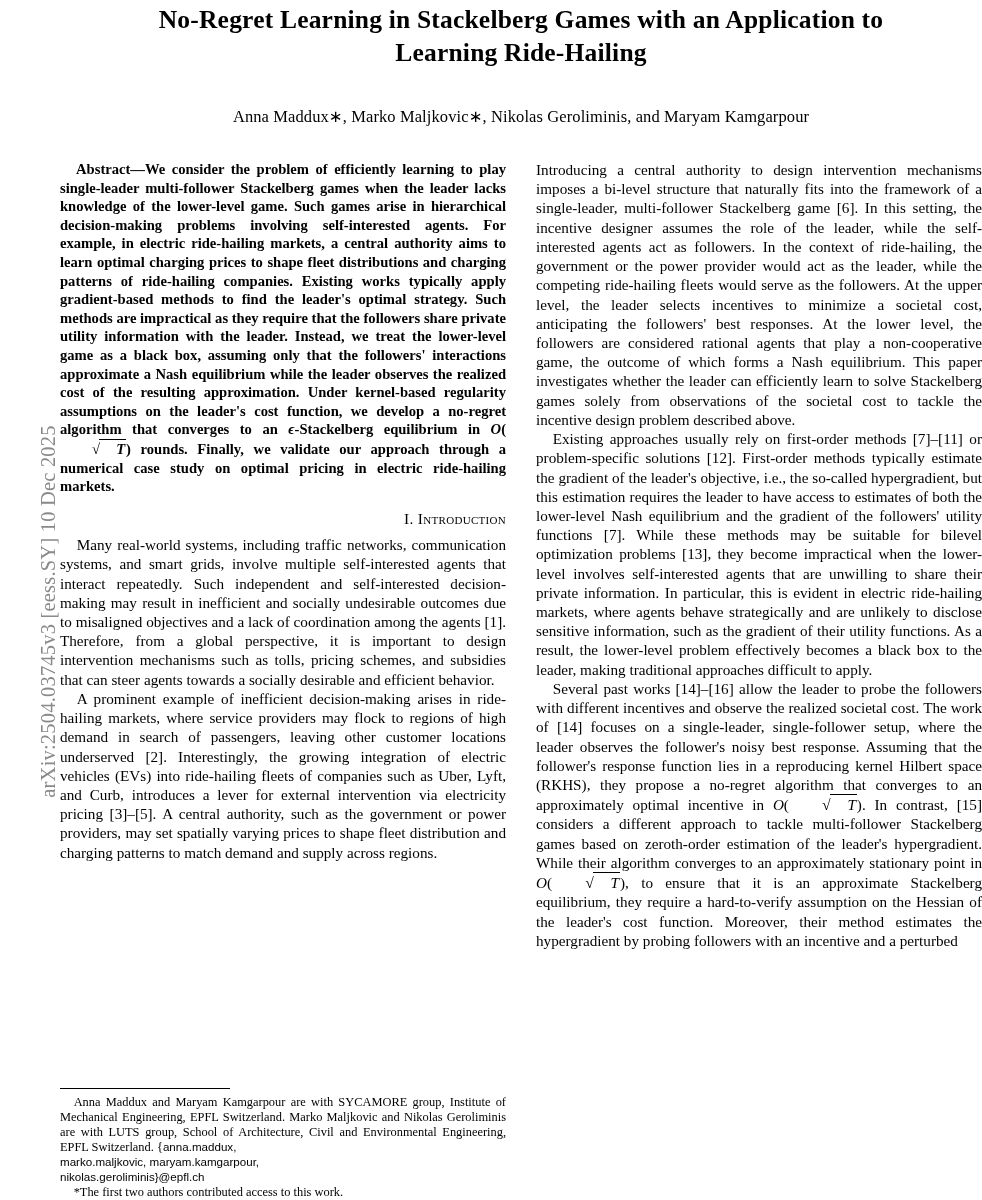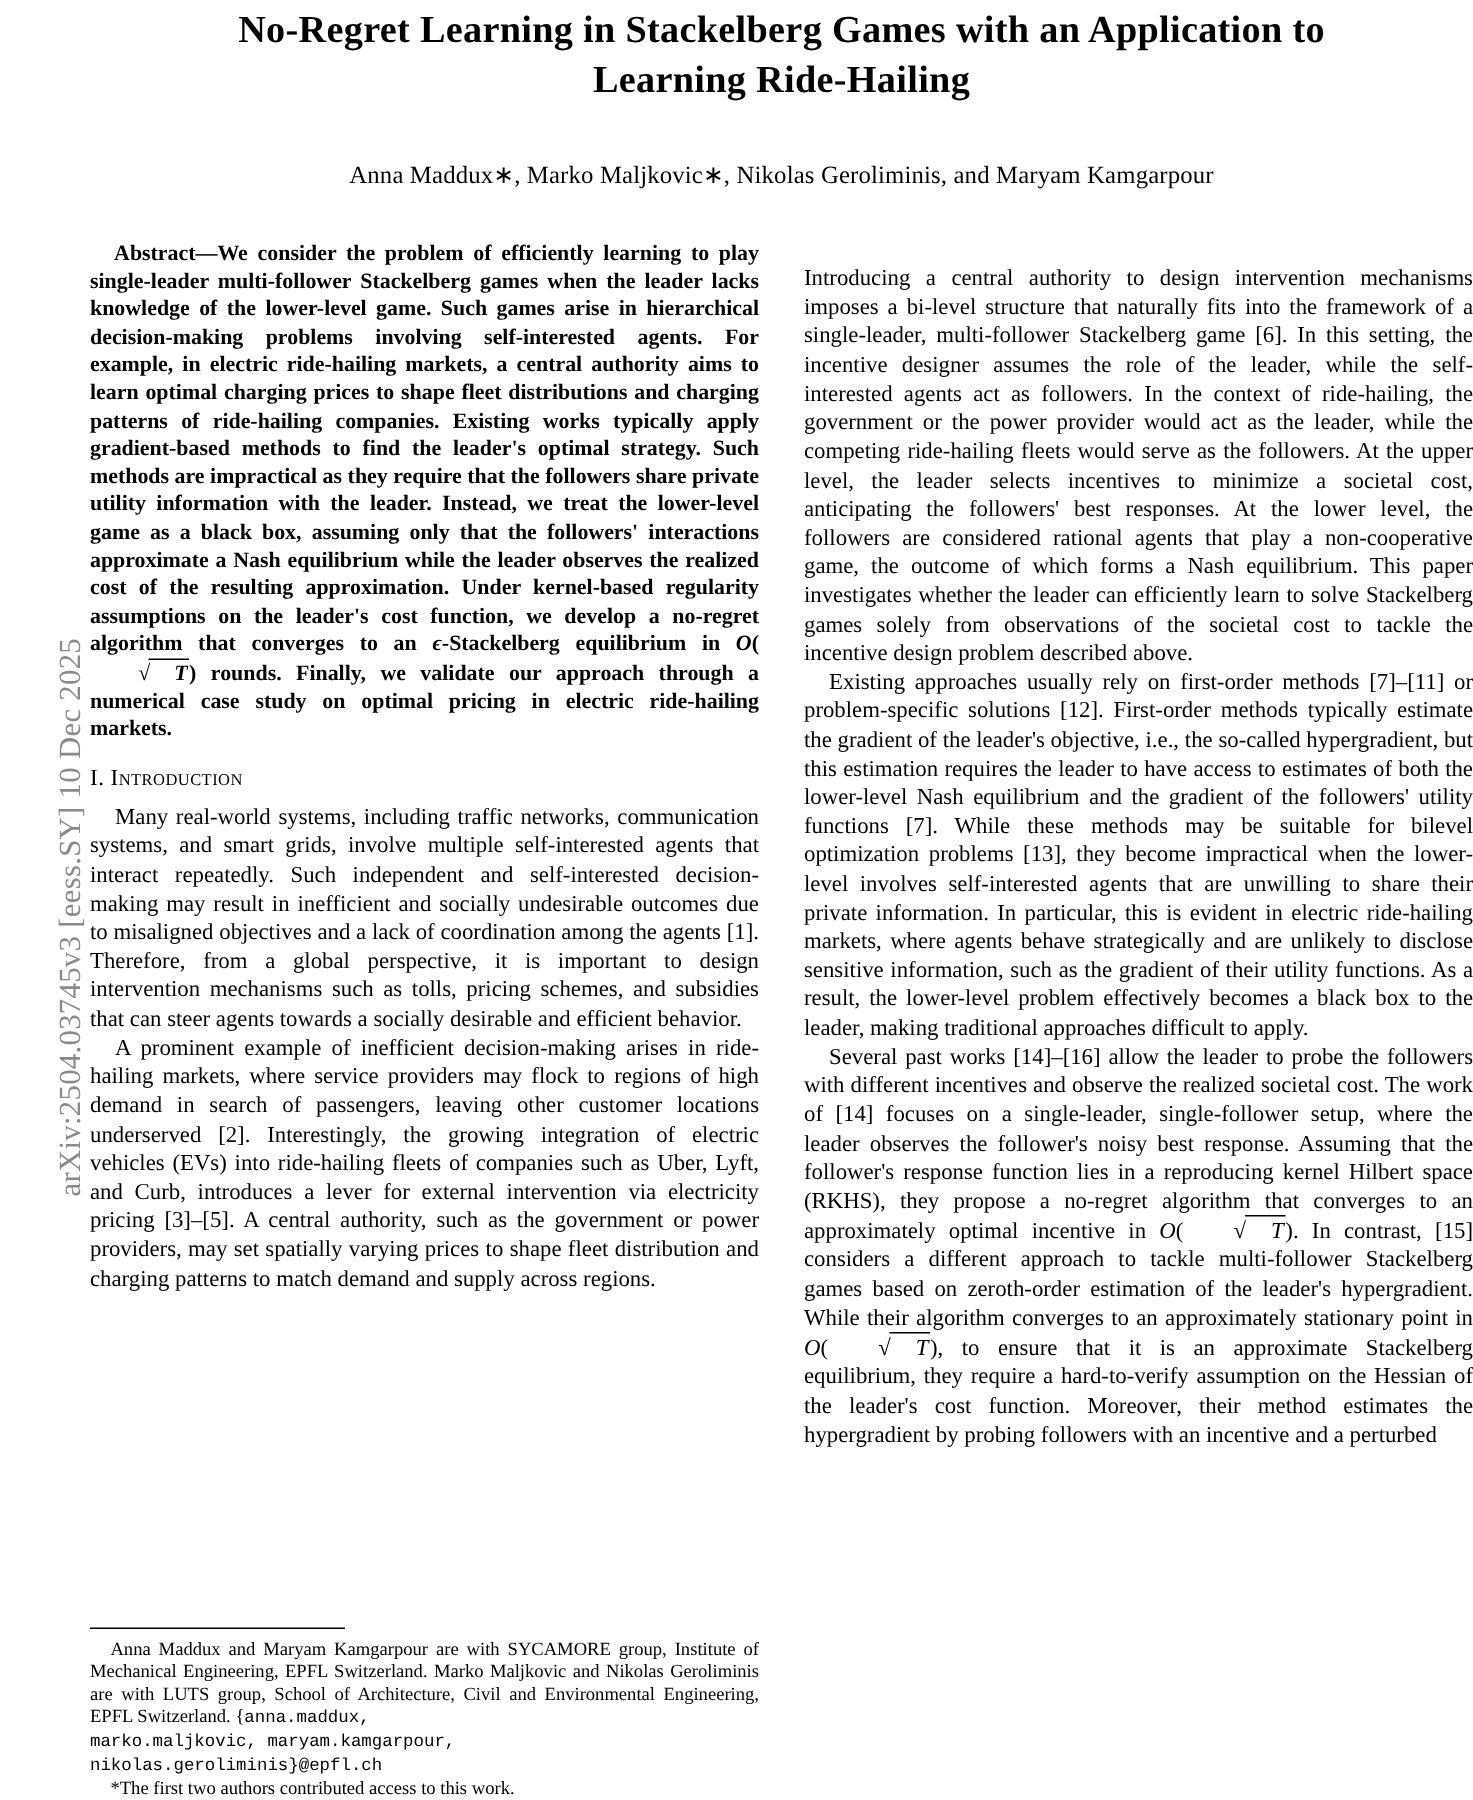--- a/index.html
+++ b/index.html
@@ -74,54 +74,54 @@
     font-size: 15.2px;
     line-height: 1.265;
     text-align: justify;
     text-justify: inter-word;
     hyphens: auto;
   }
   .col p {
     margin: 0;
     text-indent: 1.1em;
   }
-  .col p.noindent { text-indent: 0; margin-top: 16px; }
+  .col p.noindent { text-indent: 0; }
   .abstract {
     font-weight: bold;
     text-align: justify;
     margin: 0;
     font-size: 14.6px;
     line-height: 1.275;
     text-indent: 1.1em;
   }
   .abstract .lead {
     font-weight: bold;
   }
   .section-head {
-    text-align: left;
+    text-align: right;
     font-size: 15.4px;
     margin: 13px 0 7px 0;
     font-variant: small-caps;
     letter-spacing: 0.3px;
   }
   .footnote-rule {
     width: 170px;
     height: 1px;
     background: #000;
     margin: 12px 0 6px 0;
   }
   .footnote {
     font-size: 12.4px;
     line-height: 1.215;
     text-align: justify;
     margin: 0 0 3px 0;
     text-indent: 1.1em;
   }
   .mono {
-    font-family: Liberation Mono, monospace;
+    font-family: Liberation Sans, sans-serif;
     font-size: 11.6px;
   }
   .leftcol-bottom {
     position: absolute;
     bottom: 0;
     left: 0;
     width: 446px;
   }
   .col-left-wrap {
     position: relative;

